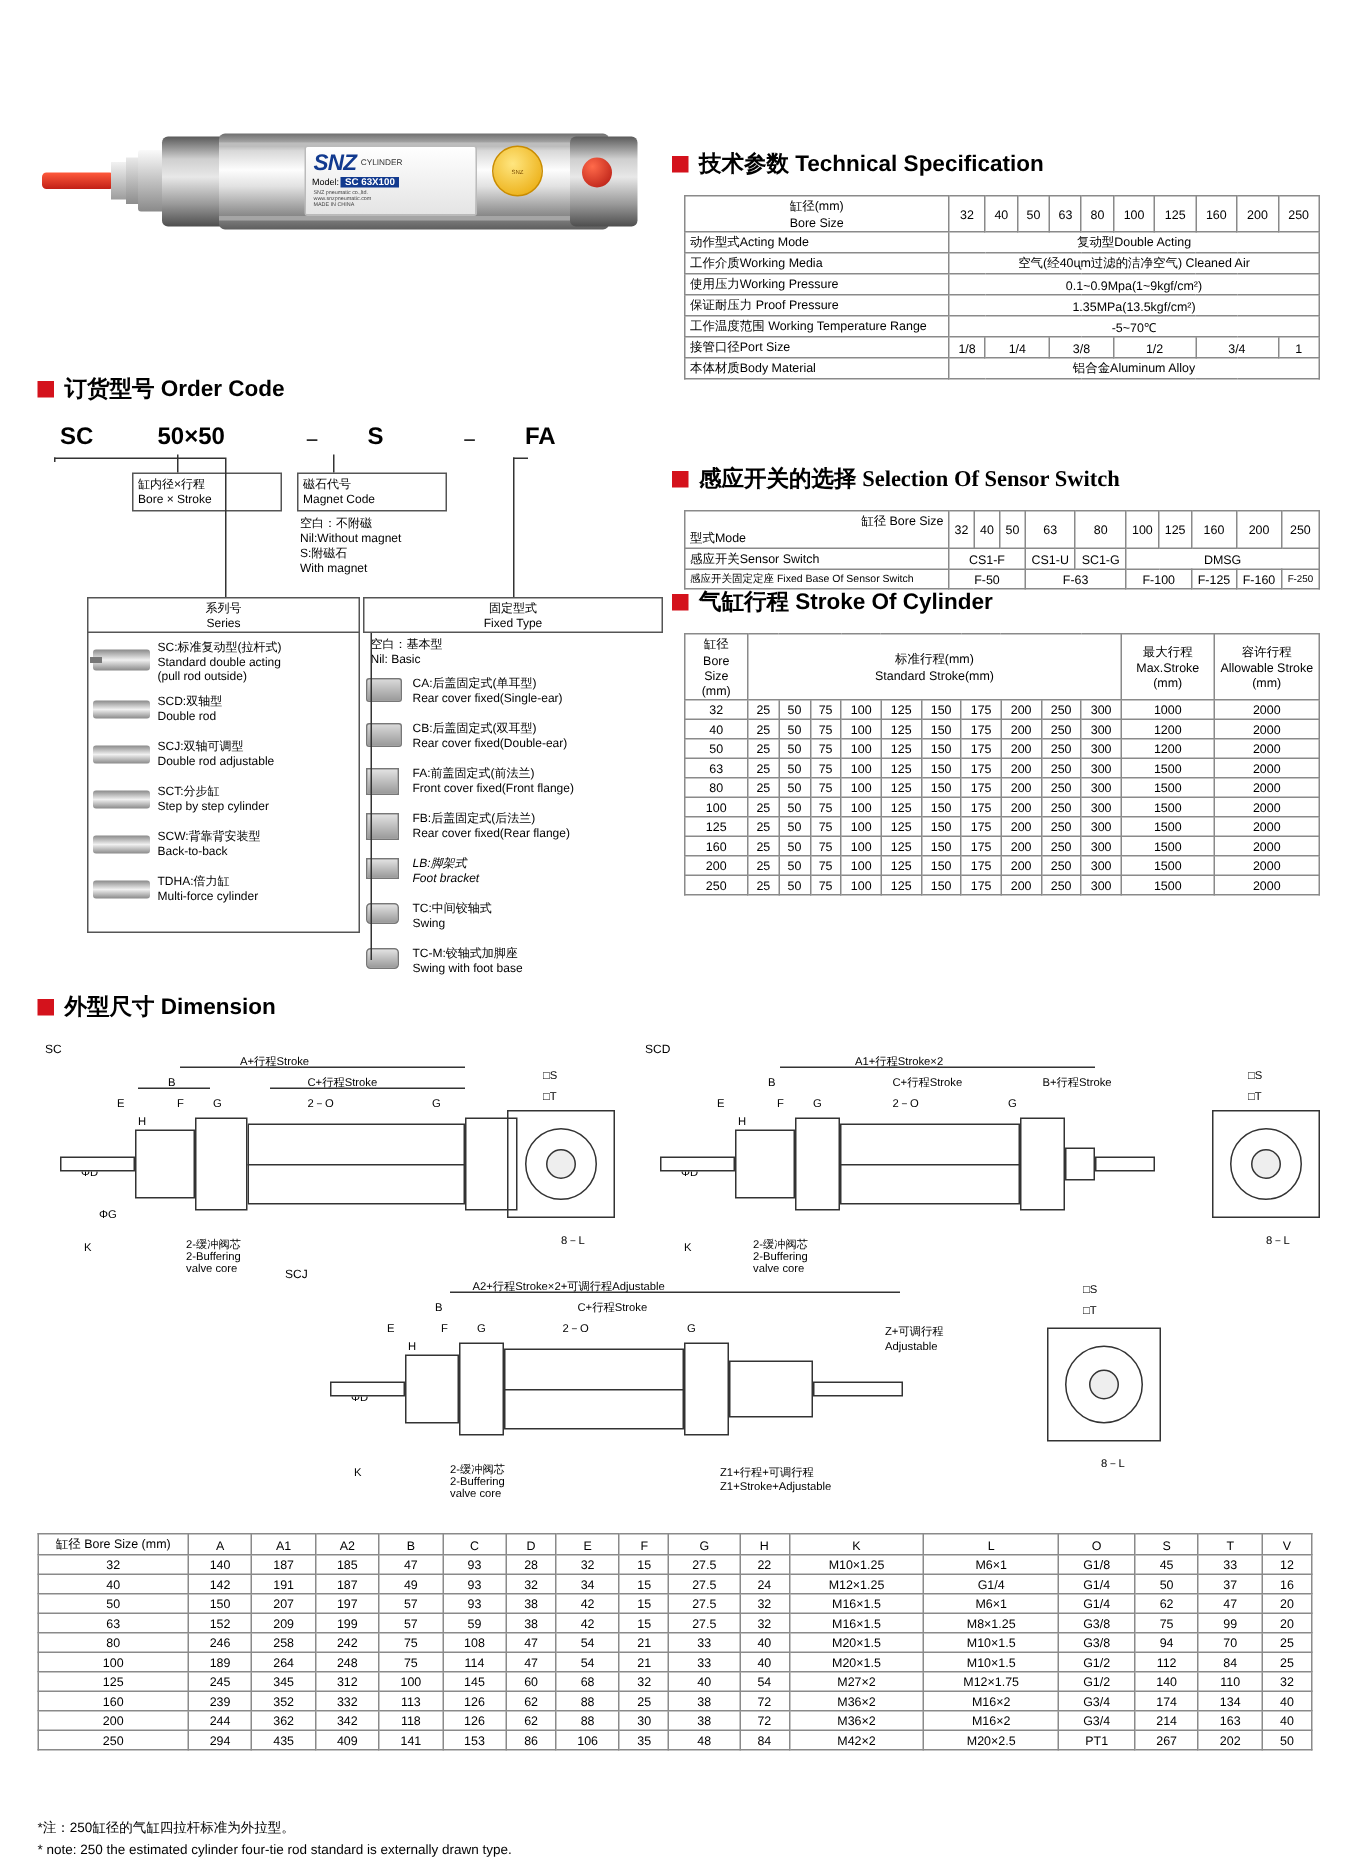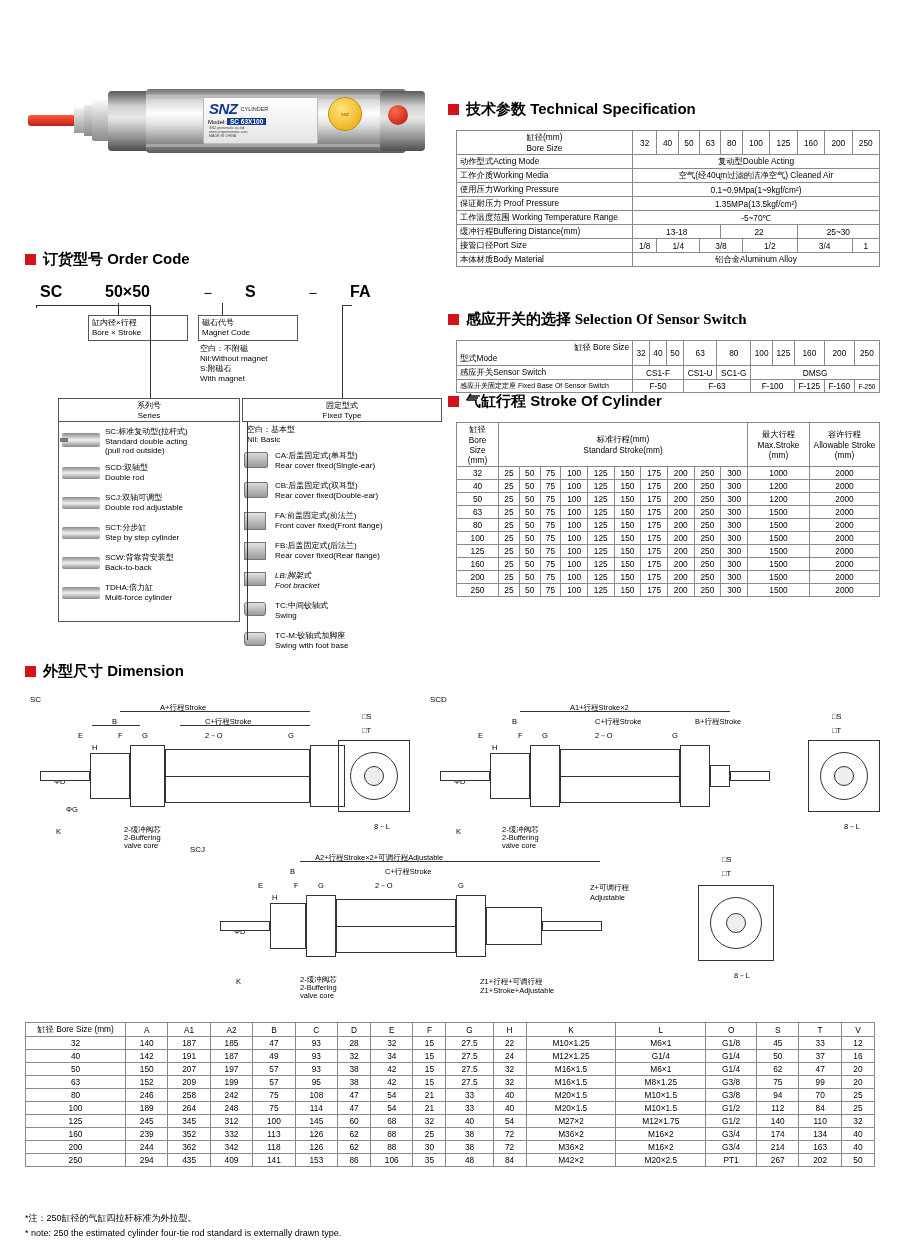--- a/index.html
+++ b/index.html
@@ -255,26 +255,20 @@
         <td colspan="10">0.1~0.9Mpa(1~9kgf/cm²)</td>
       </tr>
     <tr>
         <td class="left">保证耐压力 Proof Pressure</td>
         <td colspan="10">1.35MPa(13.5kgf/cm²)</td>
       </tr>
     <tr>
         <td class="left">工作温度范围 Working Temperature Range</td>
         <td colspan="10">-5~70℃</td>
       </tr>
-    <tr>
-      <td class="left">缓冲行程Buffering Distance(mm)</td>
-      <td colspan="4">13-18</td>
-      <td colspan="3">22</td>
-      <td colspan="3">25~30</td>
-    </tr>
     <tr>
       <td class="left">接管口径Port Size</td>
       <td>1/8</td>
       <td colspan="2">1/4</td>
       <td colspan="2">3/8</td>
       <td colspan="2">1/2</td>
       <td colspan="2">3/4</td>
       <td>1</td>
     </tr>
     <tr>
@@ -708,21 +702,21 @@
         <td>62</td>
         <td>47</td>
         <td>20</td>
       </tr>
       <tr>
         <td>63</td>
         <td>152</td>
         <td>209</td>
         <td>199</td>
         <td>57</td>
-        <td>95</td>
+        <td>59</td>
         <td>38</td>
         <td>42</td>
         <td>15</td>
         <td>27.5</td>
         <td>32</td>
         <td>M16×1.5</td>
         <td>M8×1.25</td>
         <td>G3/8</td>
         <td>75</td>
         <td>99</td>

